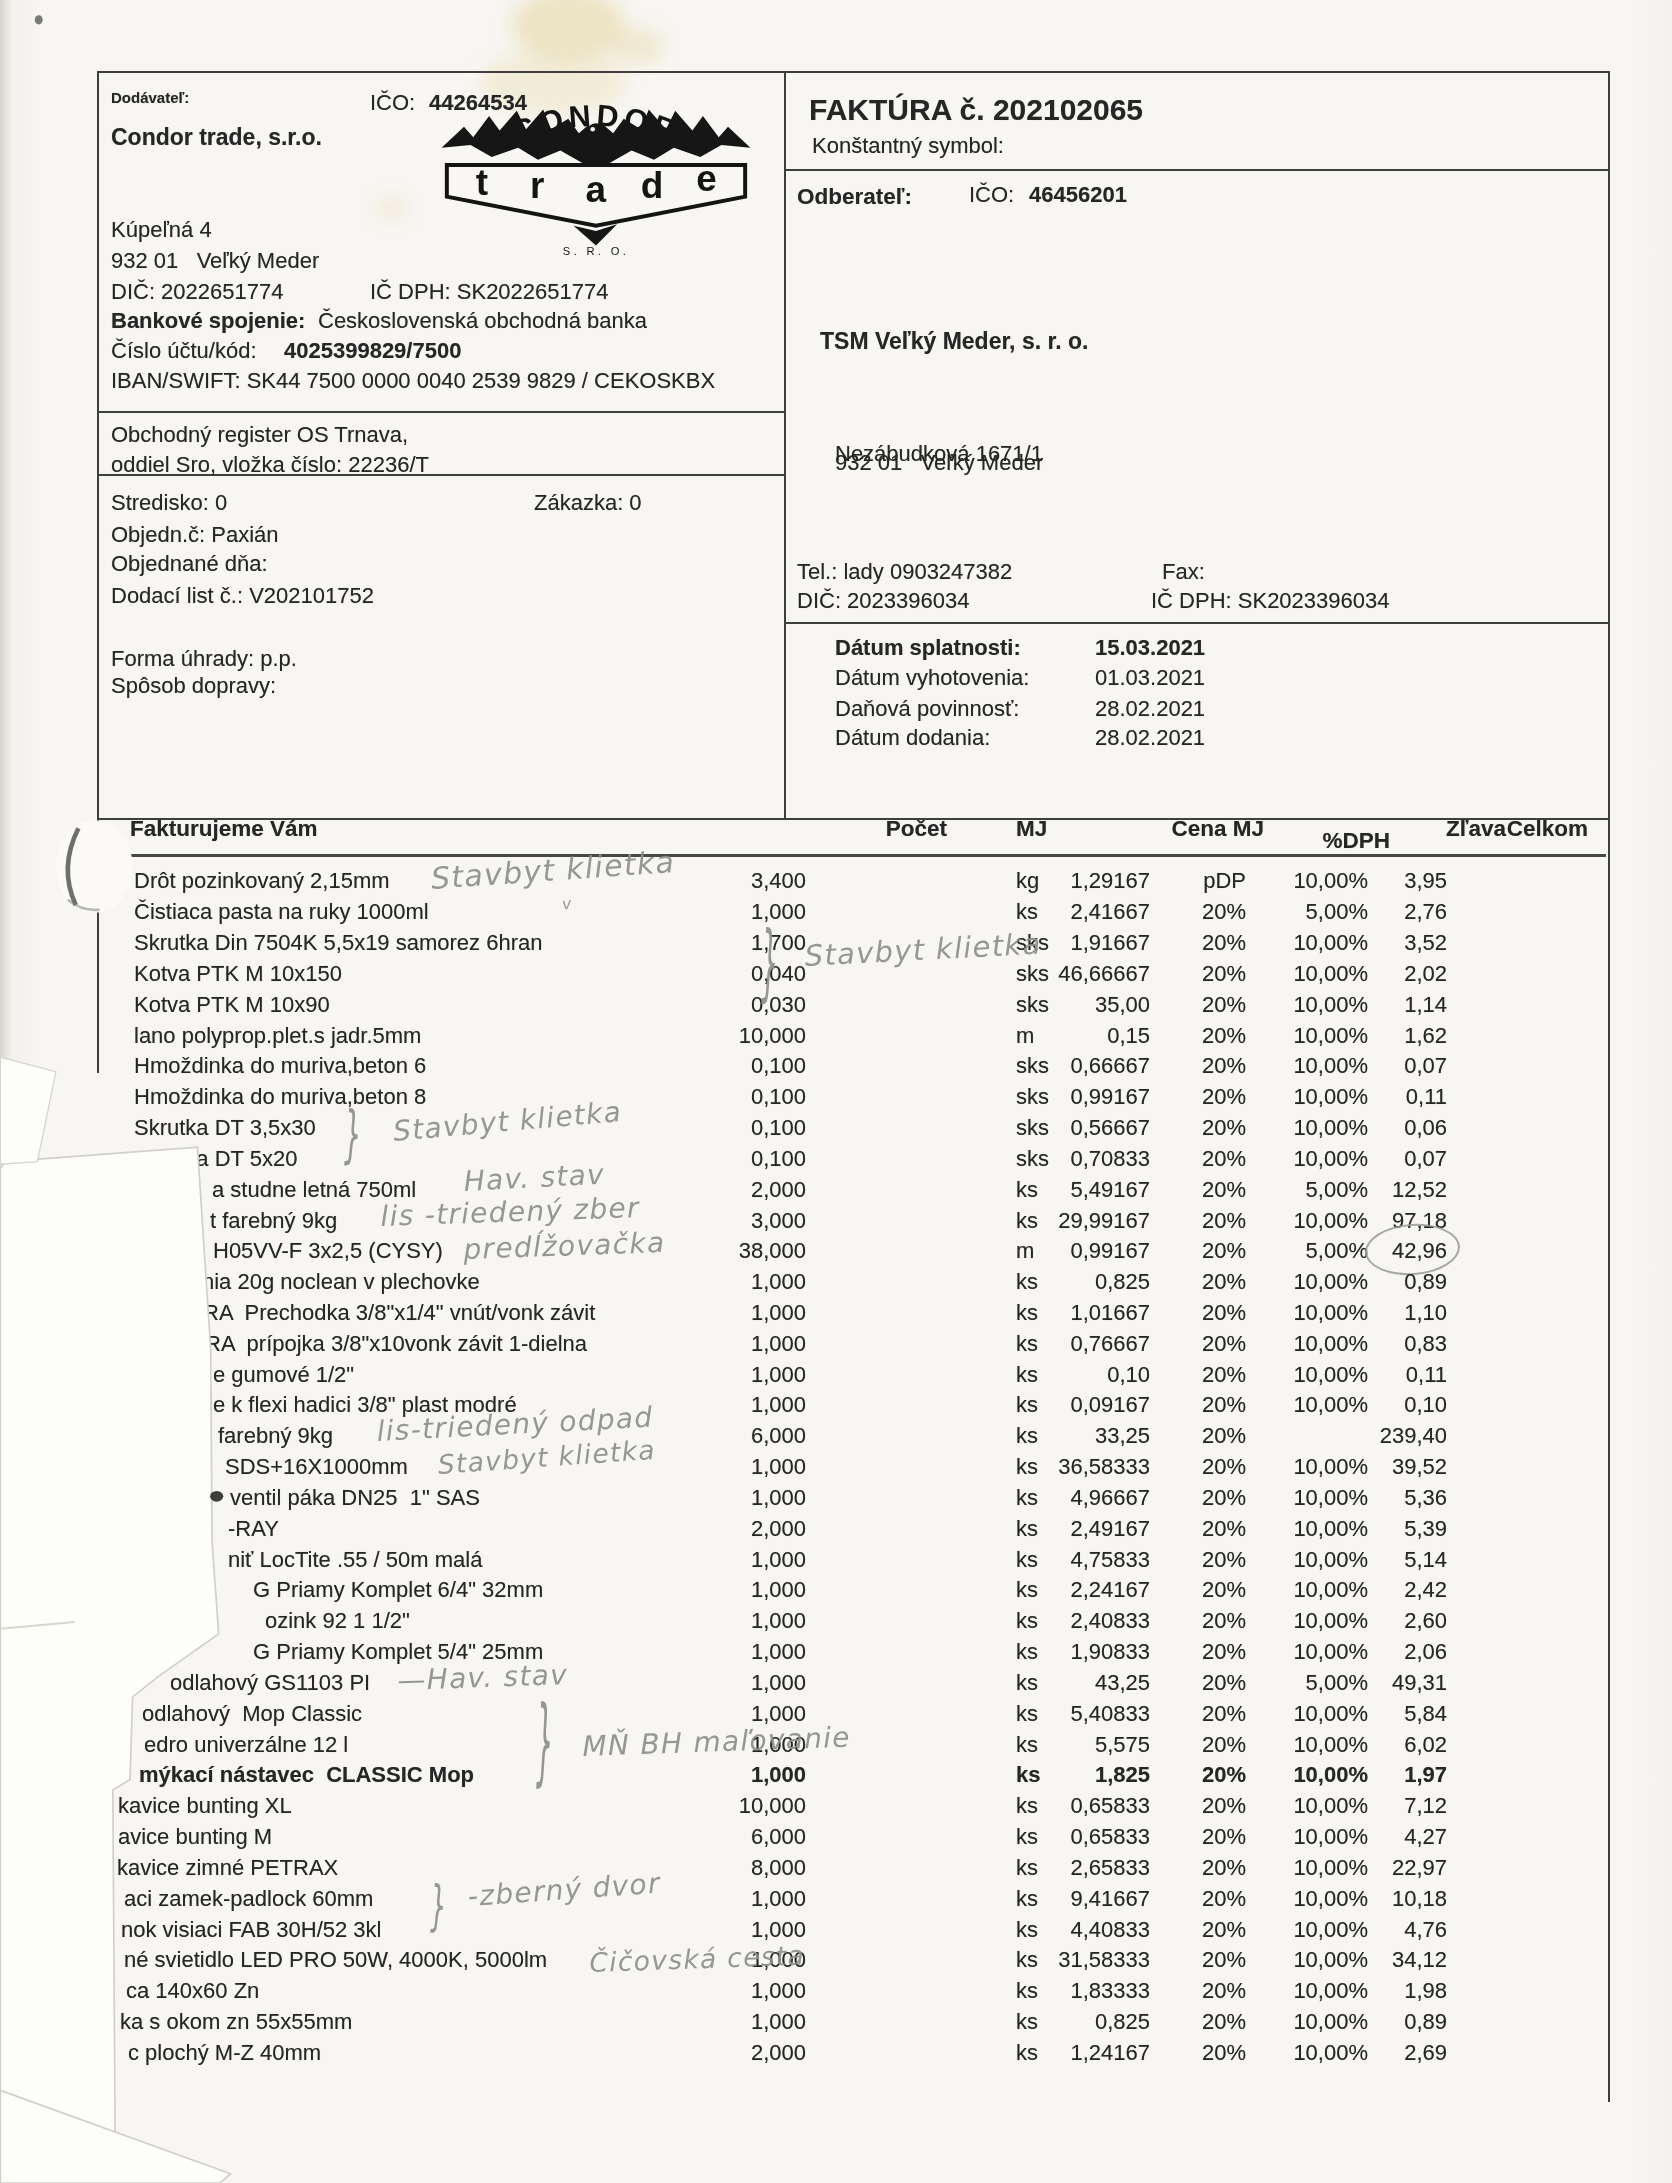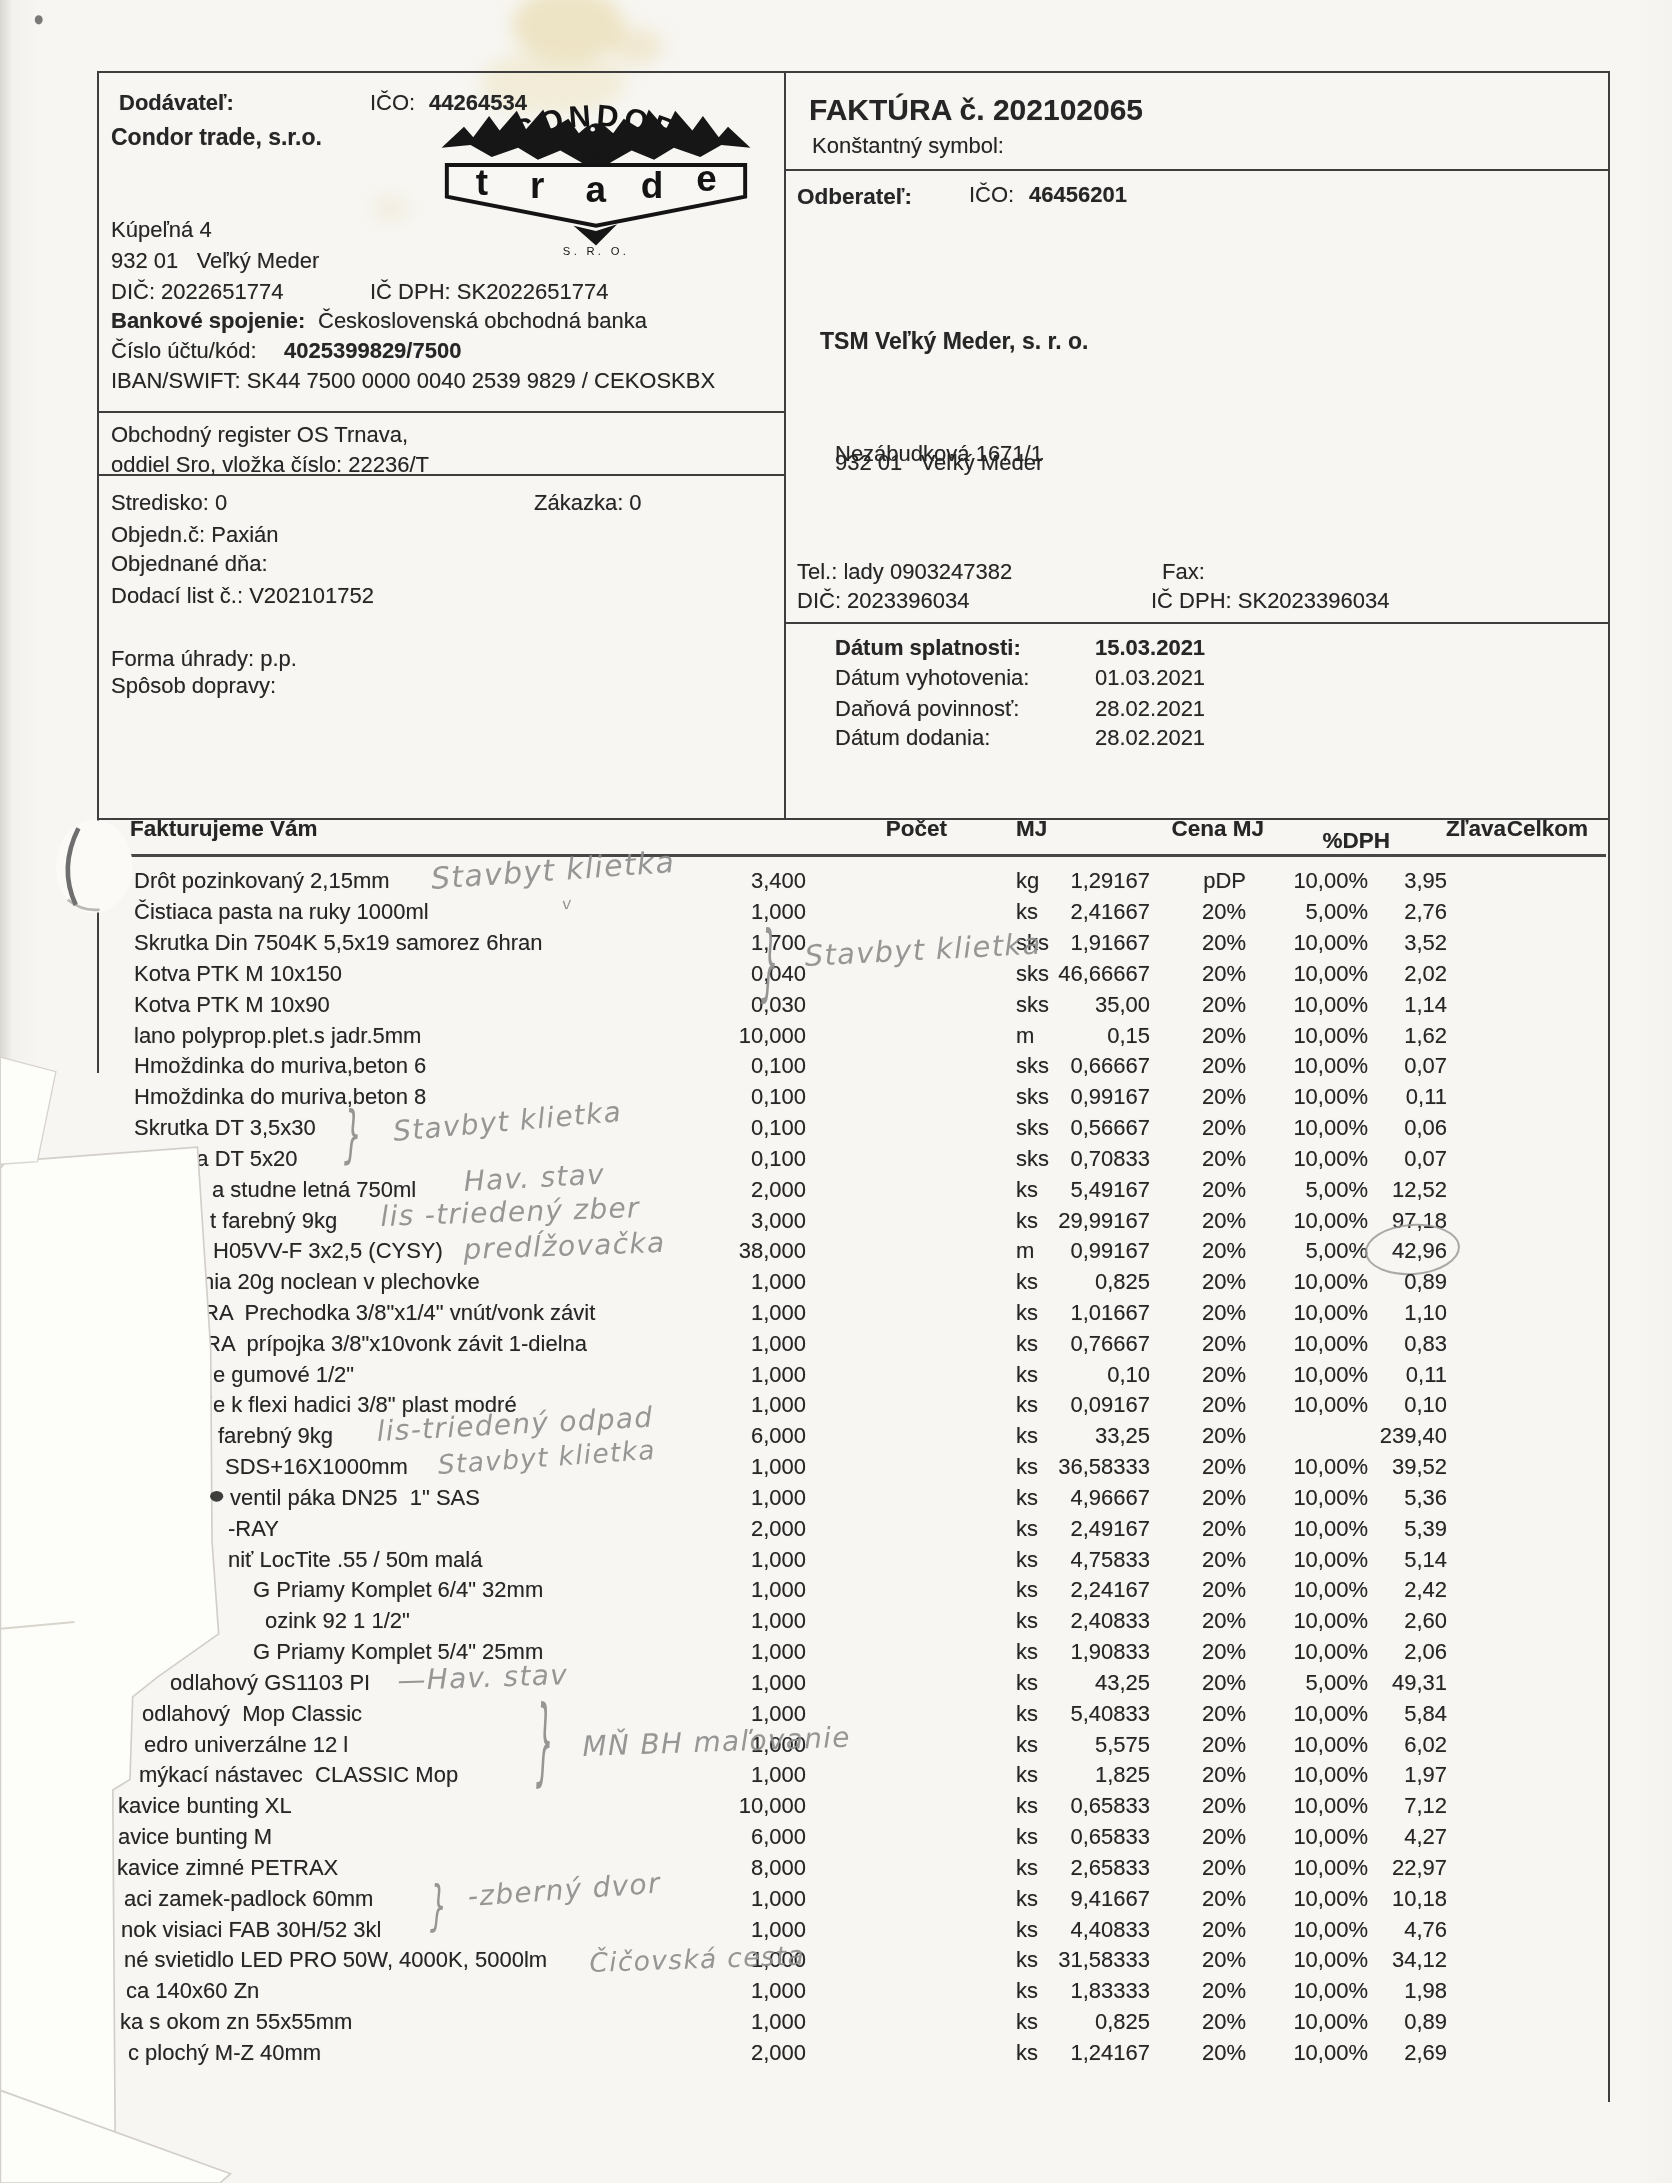--- a/index.html
+++ b/index.html
@@ -62,21 +62,21 @@
   <div class="vline" style="left:97px;top:71px;height:1002px;"></div>
   <div class="vline" style="left:784px;top:71px;height:748px;"></div>
   <div class="vline" style="left:1608px;top:71px;height:2031px;"></div>
   <div class="hline" style="left:97px;top:411px;width:687px;"></div>
   <div class="hline" style="left:97px;top:474px;width:687px;"></div>
   <div class="hline" style="left:784px;top:169px;width:824px;"></div>
   <div class="hline" style="left:784px;top:622px;width:824px;"></div>
   <div class="hline" style="left:97px;top:818px;width:1511px;"></div>
   <div class="rule" style="left:99px;top:854px;width:1507px;"></div>
 
-  <div class="pt b" style="left:111px;top:89px;font-size:22px;margin-left:8px;">Dodávateľ:</div>
+  <div class="pt b" style="left:111px;top:89px;font-size:15px;">Dodávateľ:</div>
   <div class="pt" style="left:370px;top:89px;">IČO:</div>
   <div class="pt b" style="left:429px;top:89px;">44264534</div>
   <div class="pt b" style="left:111px;top:123px;font-size:23px;">Condor trade, s.r.o.</div>
   <div class="pt" style="left:111px;top:216px;">Kúpeľná 4</div>
   <div class="pt" style="left:111px;top:247px;">932 01   Veľký Meder</div>
   <div class="pt" style="left:111px;top:278px;">DIČ: 2022651774</div>
   <div class="pt" style="left:370px;top:278px;">IČ DPH: SK2022651774</div>
   <div class="pt b" style="left:111px;top:307px;">Bankové spojenie:</div>
   <div class="pt" style="left:318px;top:307px;">Československá obchodná banka</div>
   <div class="pt" style="left:111px;top:337px;">Číslo účtu/kód:</div>
@@ -400,21 +400,21 @@
     </div>
       <div class="row" style="top: 1729px;">
       <span class="c-name" style="left: 144px;">edro univerzálne 12 l</span>
       <span class="c-pocet">1,000</span>
       <span class="c-mj">ks</span>
       <span class="c-cena">5,575</span>
       <span class="c-dph">20%</span>
       <span class="c-zlava">10,00%</span>
       <span class="c-celkom">6,02</span>
     </div>
-      <div class="row" style="top: 1759px;">
+      <div class="row" style="top: 1759px; font-weight: bold;">
       <span class="c-name" style="left: 139px;">mýkací nástavec  CLASSIC Mop</span>
       <span class="c-pocet">1,000</span>
       <span class="c-mj">ks</span>
       <span class="c-cena">1,825</span>
       <span class="c-dph">20%</span>
       <span class="c-zlava">10,00%</span>
       <span class="c-celkom">1,97</span>
     </div>
       <div class="row" style="top: 1790px;">
       <span class="c-name" style="left: 118px;">kavice bunting XL</span>

